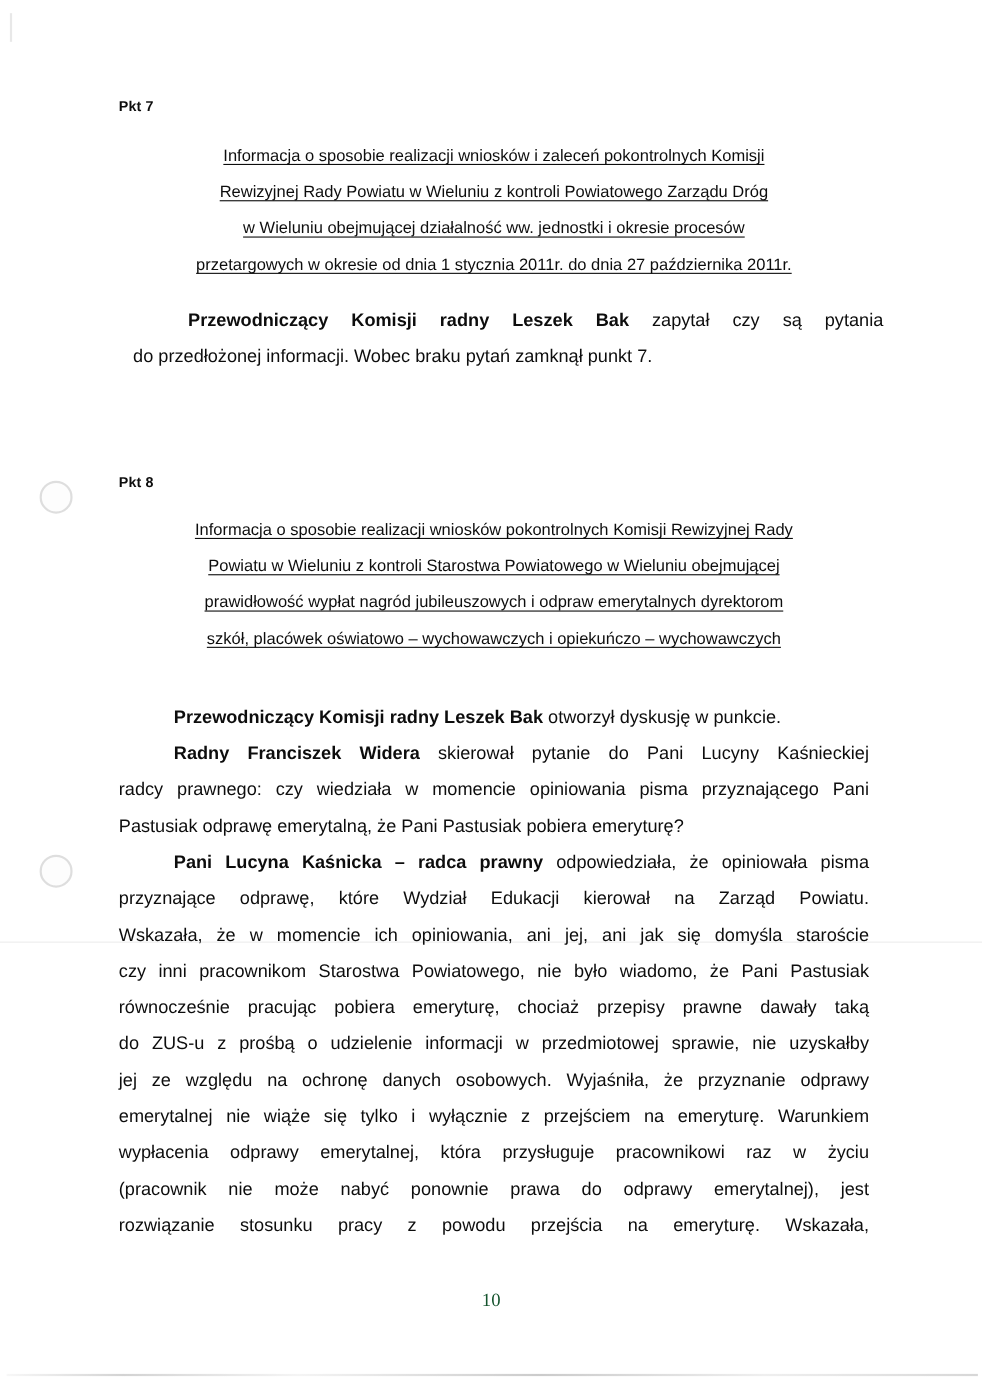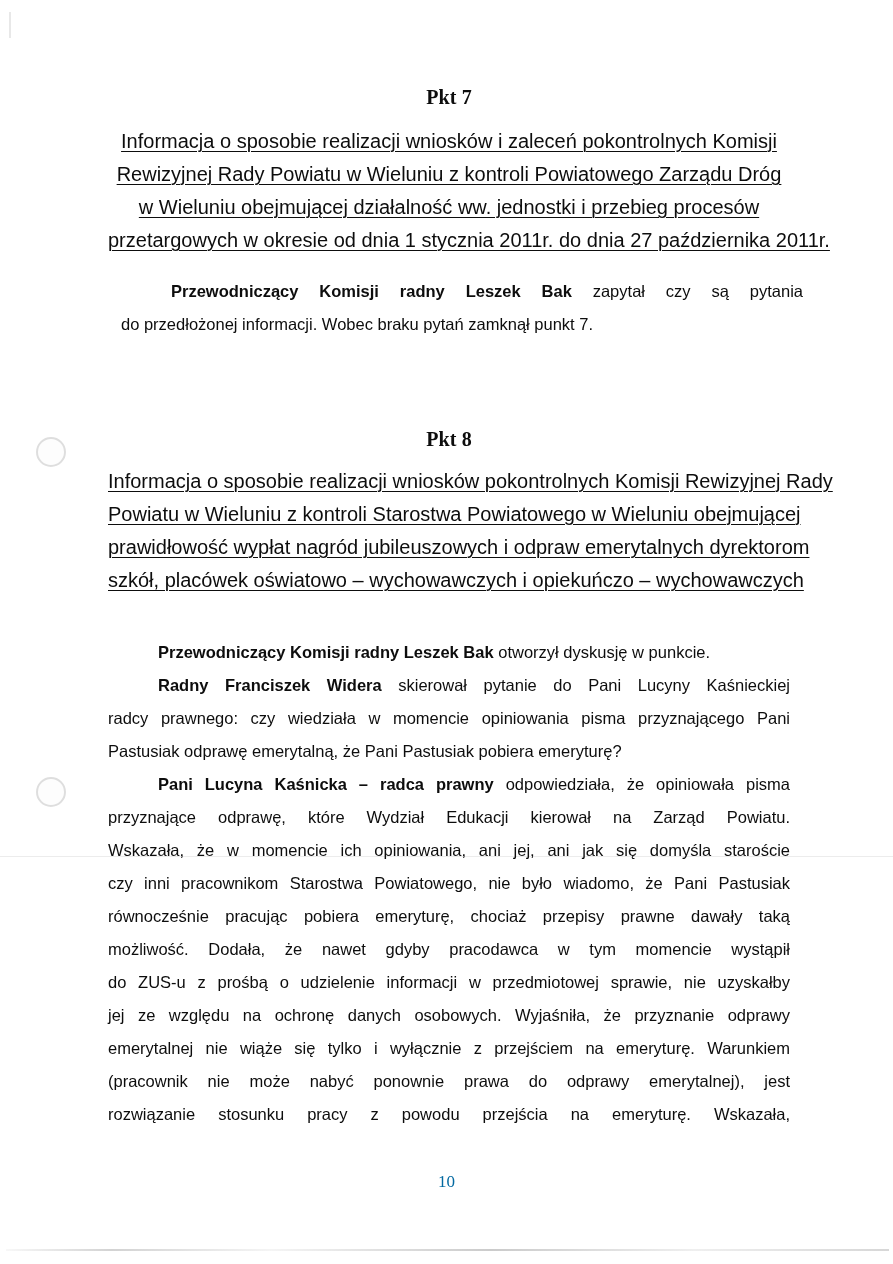--- a/index.html
+++ b/index.html
@@ -67,31 +67,29 @@
 
   
   .content {
     position: absolute;
     left: 108px;
     top: 0;
     width: 682px;
   }
 
   .pkt-title {
-    text-align: center;
     font-weight: bold;
-    font-size: 20px;
+    font-size: 13px;
     letter-spacing: .1px;
     line-height: 22px;
-    font-family: Liberation Serif, serif;
   }
 
   .heading-block {
     text-align: center;
-    font-size: 20px;
+    font-size: 15px;
     line-height: 33px;
     margin-top: 7px;
   }
   .heading-block .hline {
     display: block;
     text-decoration: underline;
     text-underline-offset: 3px;
     text-decoration-thickness: 1px;
     white-space: nowrap;
   }
@@ -118,29 +116,29 @@
   .ln.indent { text-indent: 50px; }
 
   .pager {
     position: absolute;
     left: 0;
     right: 0;
     top: 1172px;
     text-align: center;
     font-family: "Liberation Serif", serif;
     font-size: 17px;
-    color: #0369a1;
+    color: #14532d;
   }
 
   
   .sec-pkt7      { position: absolute; left: 0; width: 682px; top: 86px; }
   .sec-pkt7-head { position: absolute; left: 0; width: 682px; top: 118px; }
   .sec-pkt7-para { position: absolute; left: 0; width: 682px; top: 275px; margin-left: 13px; }
   .sec-pkt8      { position: absolute; left: 0; width: 682px; top: 428px; }
-  .sec-pkt8-head { position: absolute; left: 0; width: 682px; top: 458px; text-align: right; }
+  .sec-pkt8-head { position: absolute; left: 0; width: 682px; top: 458px; }
   .sec-pkt8-body { position: absolute; left: 0; width: 682px; top: 636px; }
 </style>
 </head>
 <body>
 
 <div class="page-scan">
   <div class="scan-streak"></div>
   <div class="hole-punch hole-1"></div>
   <div class="hole-punch hole-2"></div>
   <div class="scan-mid-line"></div>
@@ -149,21 +147,21 @@
 
 <div class="content">
 
   <div class="sec-pkt7">
     <div class="pkt-title">Pkt 7</div>
   </div>
 
   <div class="sec-pkt7-head heading-block">
     <span class="hline">Informacja o sposobie realizacji wniosków i zaleceń pokontrolnych Komisji</span>
     <span class="hline">Rewizyjnej Rady Powiatu w Wieluniu z kontroli Powiatowego Zarządu Dróg</span>
-    <span class="hline">w Wieluniu obejmującej działalność ww. jednostki i przebieg procesów</span>
+    <span class="hline">w Wieluniu obejmującej działalność ww. jednostki i okresie procesów</span>
     <span class="hline">przetargowych w okresie od dnia 1 stycznia 2011r. do dnia 27 października 2011r.</span>
   </div>
 
   <div class="sec-pkt7-para">
     <p class="body">
       <span class="ln indent"><span class="b">Przewodniczący Komisji radny Leszek Bak</span><span> zapytał czy są pytania</span></span>
       <span class="ln last">do przedłożonej informacji. Wobec braku pytań zamknął punkt 7.</span>
     </p>
   </div>
 
@@ -189,24 +187,24 @@
       <span class="ln">radcy prawnego: czy wiedziała w momencie opiniowania pisma przyznającego Pani</span>
       <span class="ln last">Pastusiak odprawę emerytalną, że Pani Pastusiak pobiera emeryturę?</span>
     </p>
 
     <p class="body">
       <span class="ln indent"><span class="b">Pani Lucyna Kaśnicka – radca prawny</span><span> odpowiedziała, że opiniowała pisma</span></span>
       <span class="ln">przyznające odprawę, które Wydział Edukacji kierował na Zarząd Powiatu.</span>
       <span class="ln">Wskazała, że w momencie ich opiniowania, ani jej, ani jak się domyśla staroście</span>
       <span class="ln">czy inni pracownikom Starostwa Powiatowego, nie było wiadomo, że Pani Pastusiak</span>
       <span class="ln">równocześnie pracując pobiera emeryturę, chociaż przepisy prawne dawały taką</span>
-      <span class="ln">możliwość. Dodała, że nawet gdyby pracodawca w tym momencie wystąpił</span>
       <span class="ln">do ZUS-u z prośbą o udzielenie informacji w przedmiotowej sprawie, nie uzyskałby</span>
       <span class="ln">jej ze względu na ochronę danych osobowych. Wyjaśniła, że przyznanie odprawy</span>
       <span class="ln">emerytalnej nie wiąże się tylko i wyłącznie z przejściem na emeryturę. Warunkiem</span>
+      <span class="ln">wypłacenia odprawy emerytalnej, która przysługuje pracownikowi raz w życiu</span>
       <span class="ln">(pracownik nie może nabyć ponownie prawa do odprawy emerytalnej), jest</span>
       <span class="ln">rozwiązanie stosunku pracy z powodu przejścia na emeryturę. Wskazała,</span>
     </p>
 
   </div>
 </div>
 
 <div class="pager">10</div>
 
 </body></html>

